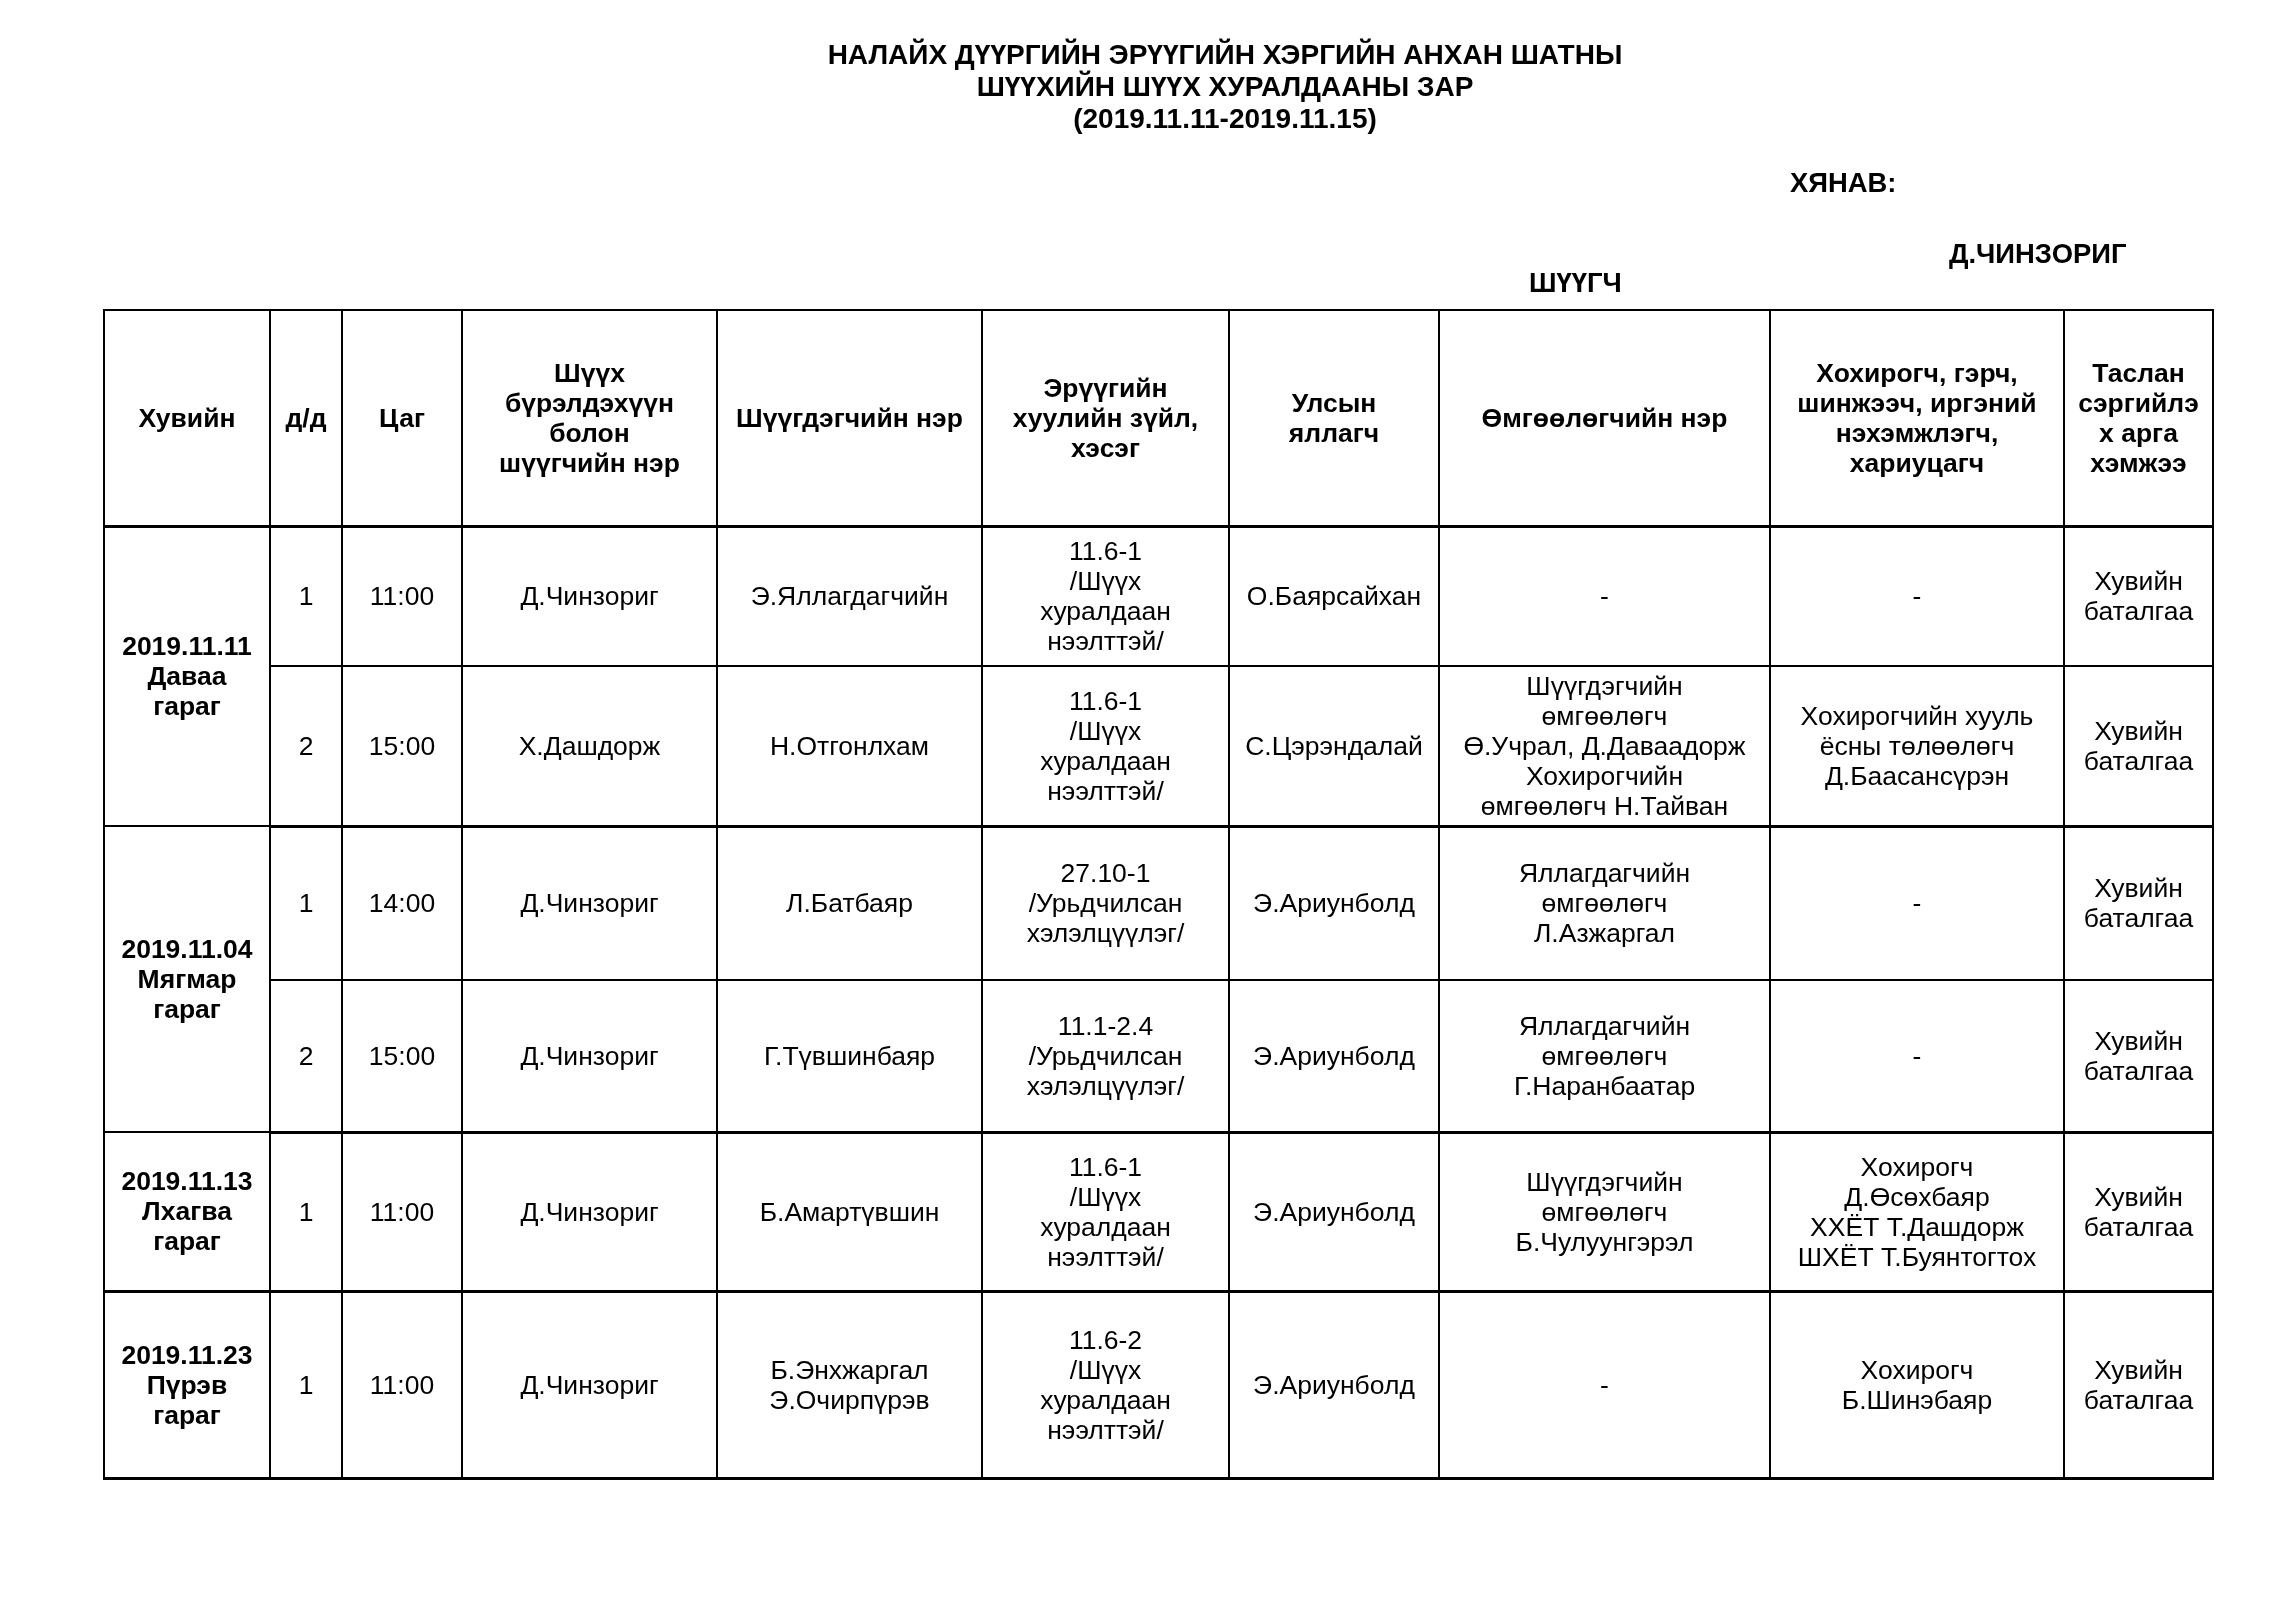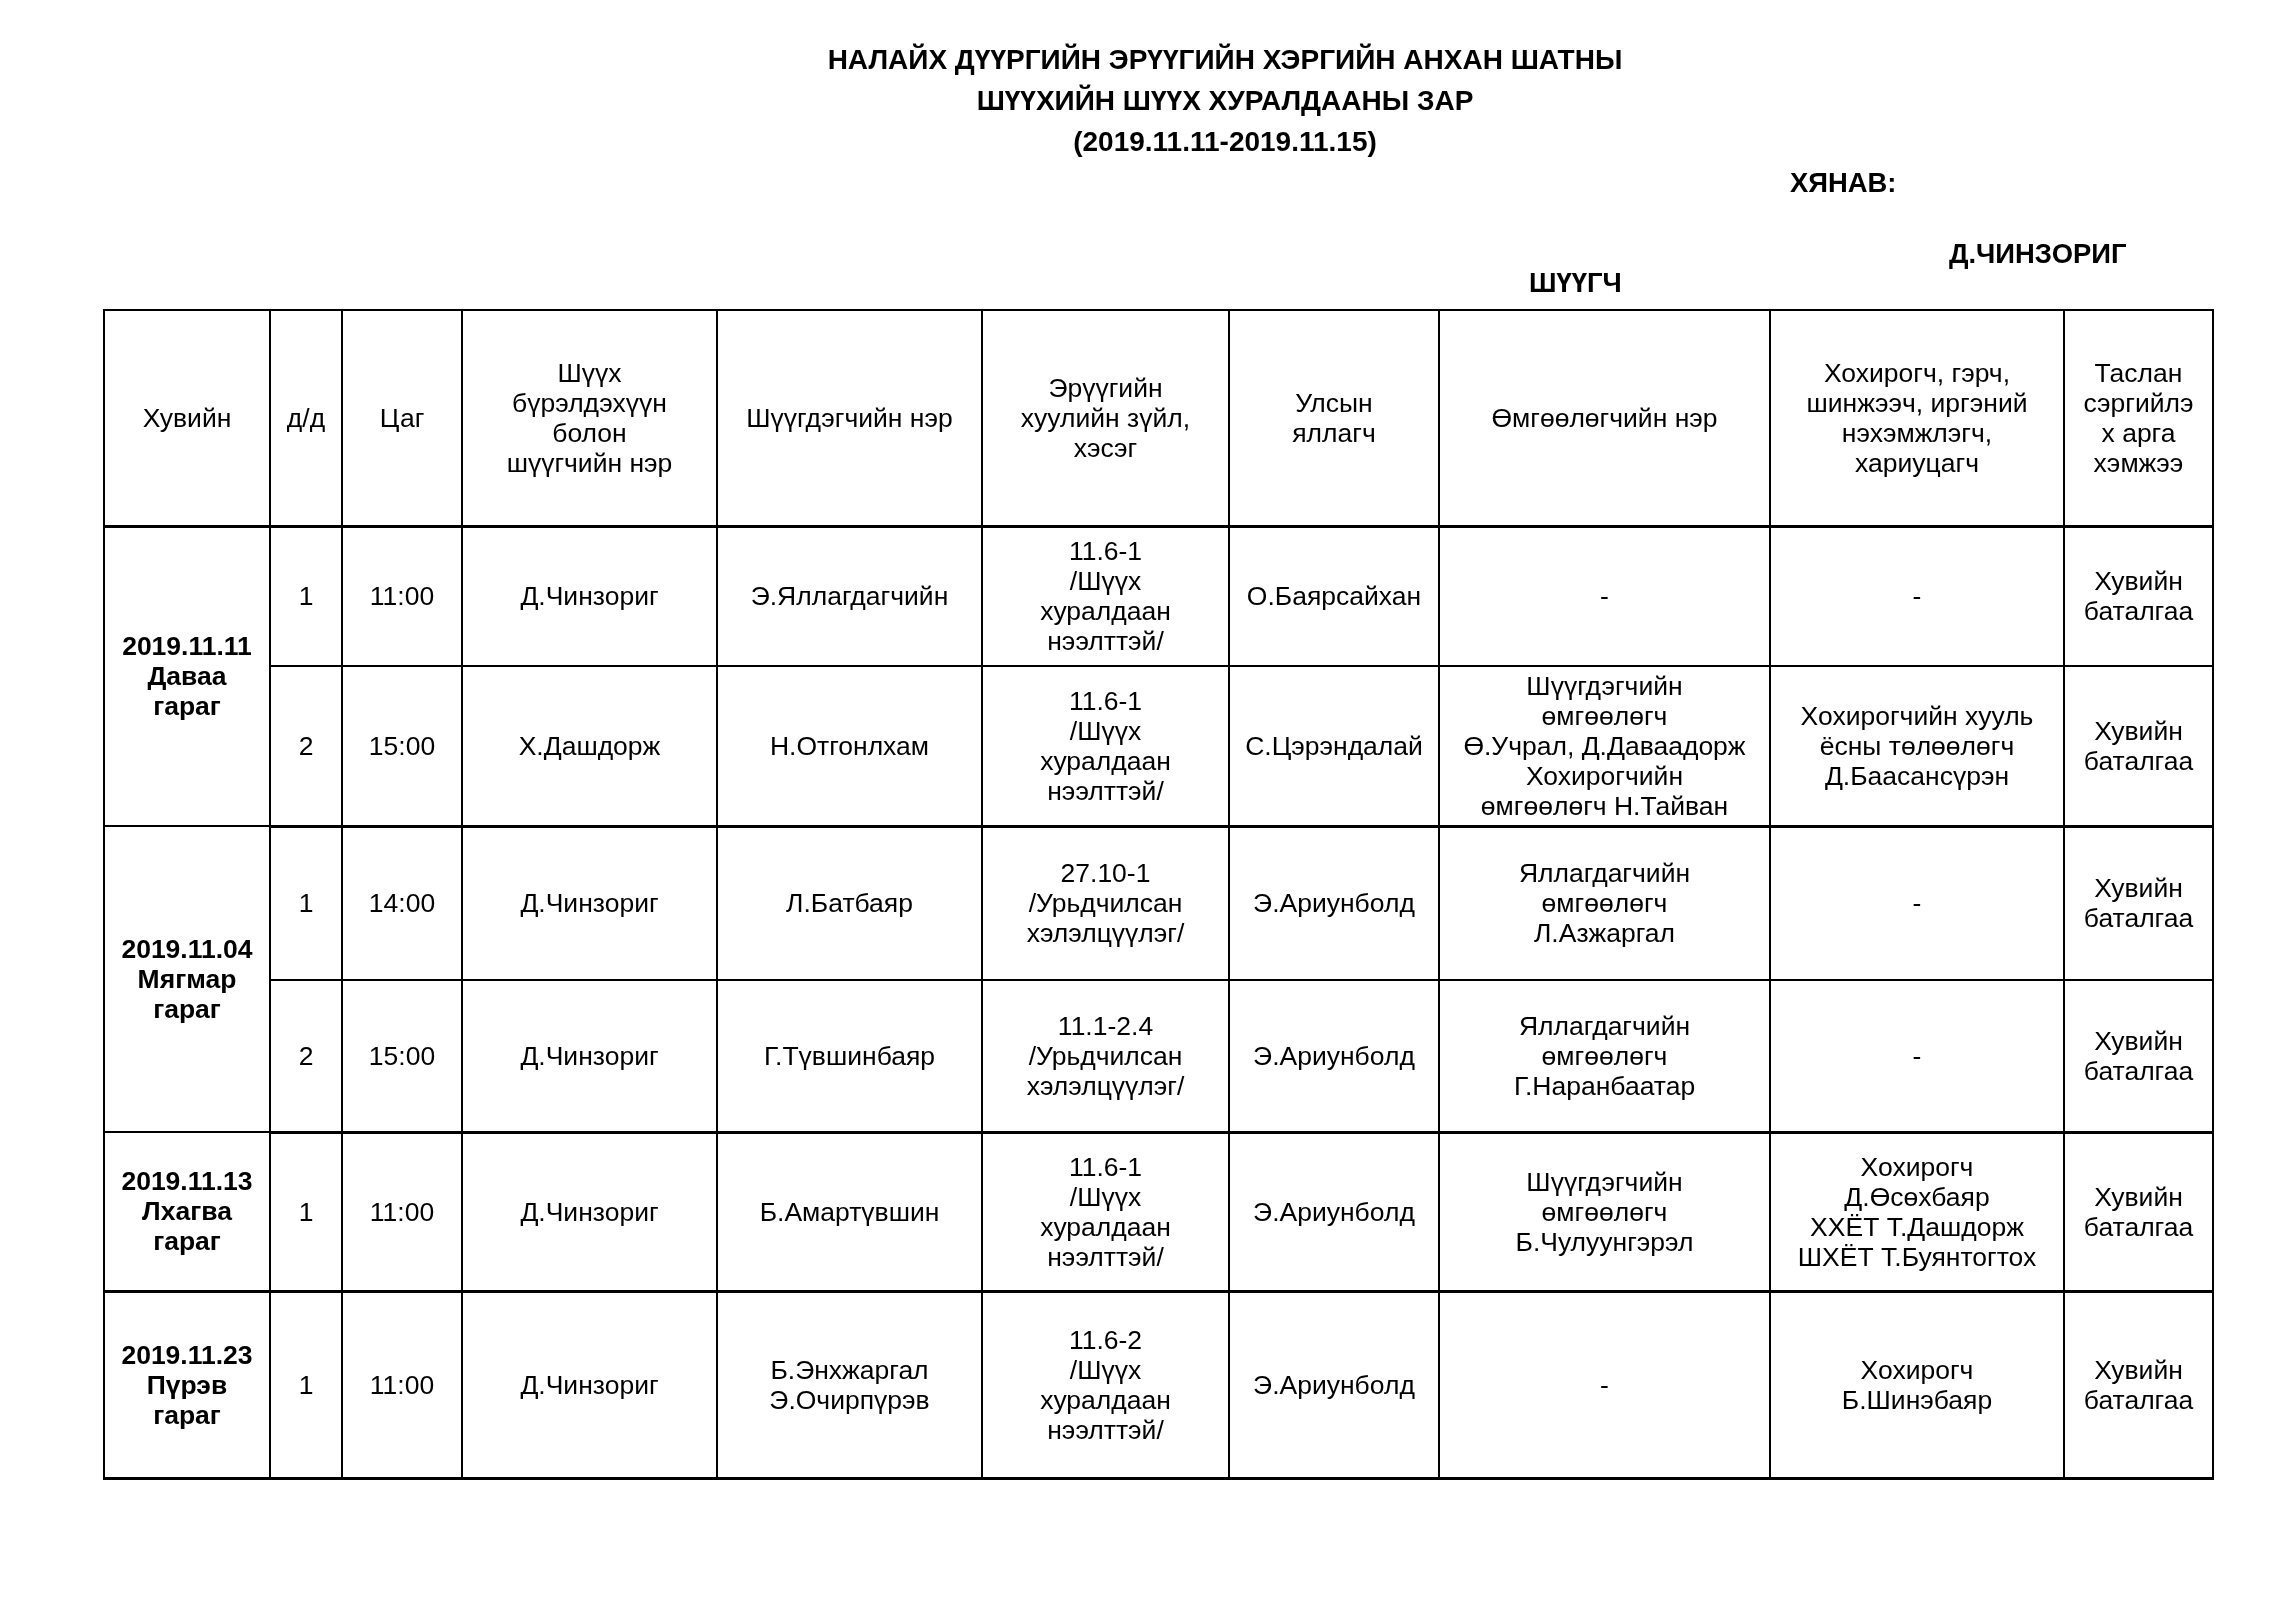--- a/index.html
+++ b/index.html
@@ -15,21 +15,21 @@
     color: #000000;
   }
   .doc-title {
     position: absolute;
     top: 39px;
     left: 245px;
     width: 1960px;
     text-align: center;
     font-weight: bold;
     font-size: 28px;
-    line-height: 41px;
+    line-height: 32px;
     white-space: pre-line;
   }
   .reviewed-label {
     position: absolute;
     top: 167px;
     left: 1790px;
     font-weight: bold;
     font-size: 27.4px;
   }
   .judge-label {
@@ -60,21 +60,21 @@
     border: 2px solid #000;
     text-align: center;
     vertical-align: middle;
     font-size: 26.5px;
     line-height: 30px;
     white-space: pre-line;
     padding: 2px 3.9px;
     overflow: hidden;
   }
   tr.hdr td {
-    font-weight: normal;
+    font-weight: bold;
     border-bottom: 3.9px solid #000;
   }
   tr.group-end td {
     border-bottom: 3.9px solid #000;
   }
   td.date-cell {
     font-weight: bold;
   }
 </style>
 </head>

